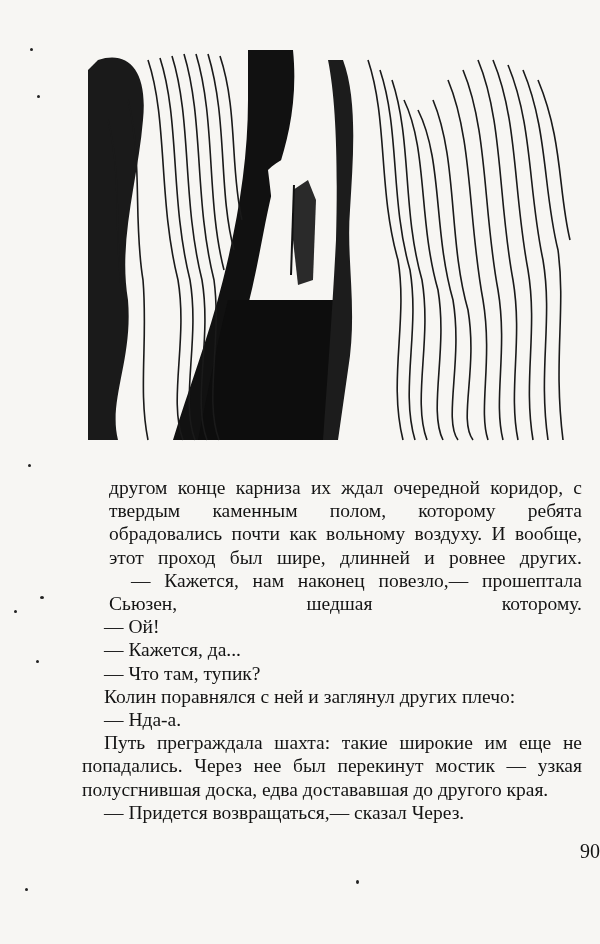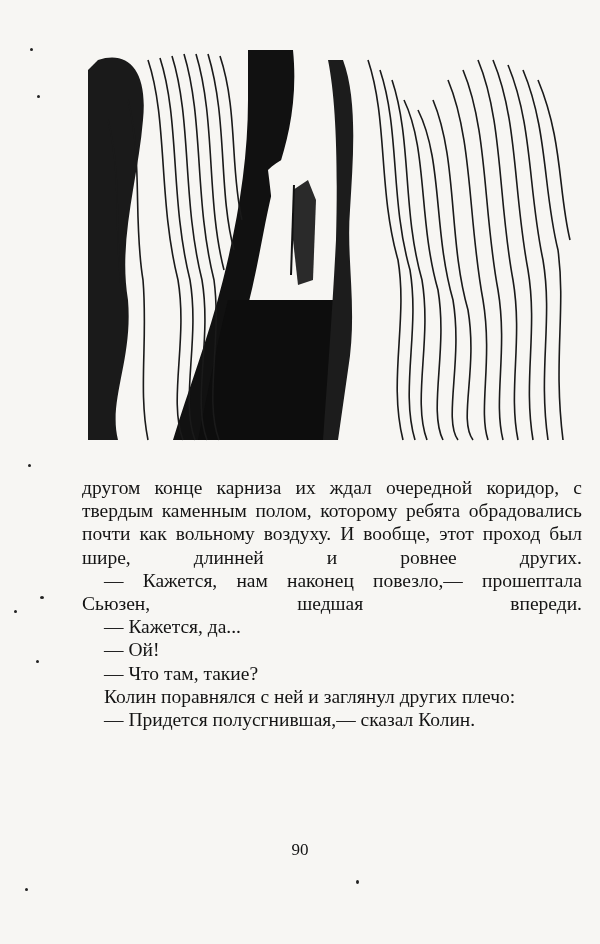--- a/index.html
+++ b/index.html
@@ -13,24 +13,24 @@
   .illustration {
     position: absolute; left: 88px; top: 40px; width: 490px; height: 405px;
   }
   .illustration svg { width: 100%; height: 100%; display: block; }
   .text-block {
     position: absolute; left: 82px; top: 476px; width: 500px;
     font-size: 19.5px; line-height: 23.2px;
   }
   .para { margin: 0; text-align: justify; text-align-last: left; }
   .para.indent { text-indent: 22px; }
-  .para.justify-last { text-align-last: justify; }
+  .para.justify-last { text-align-last: justify; margin-left: 27px; }
   .page-number {
-    position: absolute; left: 0; width: 100%; top: 840px; text-align: center;
-    font-size: 17px;
+    position: absolute; left: 0; width: 100%; top: 840px; text-align: right;
+    font-size: 20px;
   }
   .speck { position: absolute; background: #222; border-radius: 50%; }
 </style>
 </head>
 <body>
 
 <div class="illustration">
   <svg viewBox="0 0 490 405">
     <rect x="0" y="0" width="490" height="405" fill="#f7f6f3"></rect>
 
@@ -73,21 +73,23 @@
 <div class="speck" style="left:37px;top:95px;width:3px;height:3px;"></div>
 <div class="speck" style="left:28px;top:464px;width:3px;height:3px;"></div>
 <div class="speck" style="left:40px;top:596px;width:4px;height:3px;"></div>
 <div class="speck" style="left:14px;top:610px;width:3px;height:3px;"></div>
 <div class="speck" style="left:36px;top:660px;width:3px;height:3px;"></div>
 <div class="speck" style="left:25px;top:888px;width:3px;height:3px;"></div>
 <div class="speck" style="left:356px;top:880px;width:3px;height:4px;"></div>
 
 <div class="text-block">
   <p class="para justify-last">другом конце карниза их ждал очередной коридор, с твердым каменным полом, которому ребята обрадовались почти как вольному воздуху. И вообще, этот проход был шире, длинней и ровнее других.</p>
-  <p class="para indent justify-last">— Кажется, нам наконец повезло,— прошептала Сьюзен, шедшая впереди.</p>
+  <p class="para indent justify-last">— Кажется, нам наконец повезло,— прошептала Сьюзен, шедшая которому.</p>
+  <p class="para indent">— Ой!</p>
   <p class="para indent">— Кажется, да...</p>
-  <p class="para indent">— Ой!</p>
-  <p class="para indent">— Что там, такие?</p>
+  <p class="para indent">— Что там, тупик?</p>
   <p class="para indent">Колин поравнялся с ней и заглянул других плечо:</p>
-  <p class="para indent">— Придется полусгнившая,— сказал Колин.</p>
+  <p class="para indent">— Нда-а.</p>
+  <p class="para indent">Путь преграждала шахта: такие широкие им еще не попадались. Через нее был перекинут мостик — узкая полусгнившая доска, едва достававшая до другого края.</p>
+  <p class="para indent">— Придется возвращаться,— сказал Через.</p>
 </div>
 
 <div class="page-number">90</div>
 
 </body></html>

